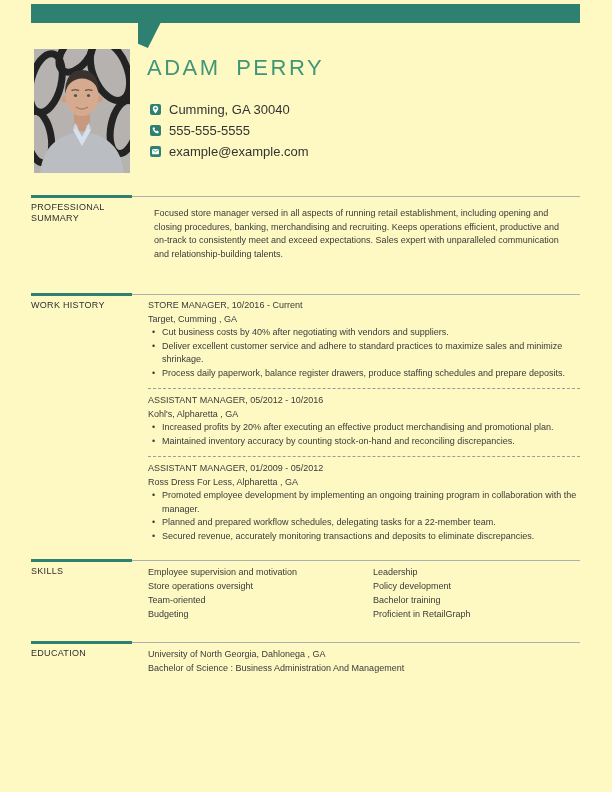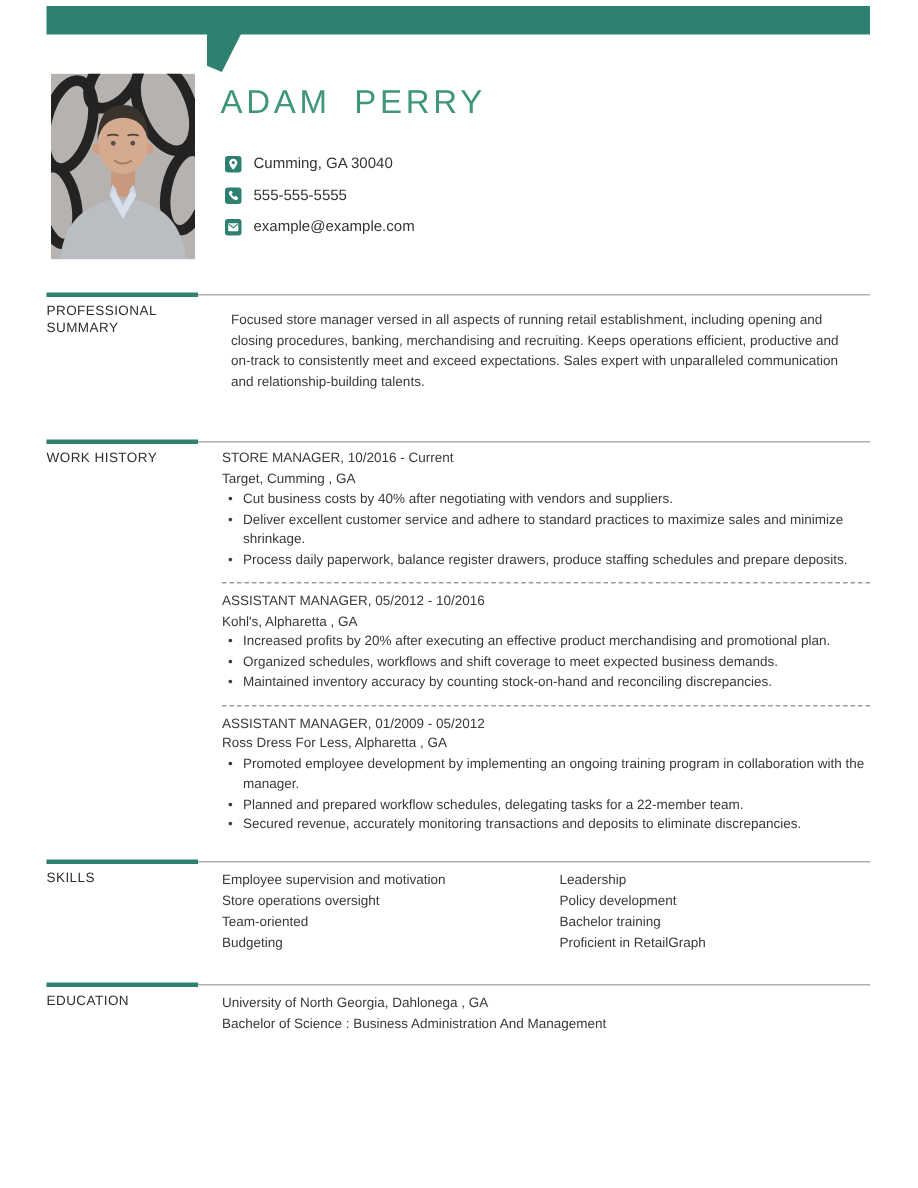--- a/index.html
+++ b/index.html
@@ -1,34 +1,34 @@
 <!DOCTYPE html>
 <html><head>
 <meta charset="utf-8">
 <style>
   html,body{margin:0;padding:0;background:#e8e8e8;}
   .page{
-    position:relative;width:612px;height:792px;background:#ffffff;
+    position:relative;width:612px;height:792px;background:#fef9c3;
     font-family:"Liberation Sans","DejaVu Sans",sans-serif;color:#3a3a3a;
     overflow:hidden;margin:0 auto;
   }
   
   .topbar{position:absolute;left:31px;top:4px;width:549px;height:19px;background:#2E8170;}
   .pennant{position:absolute;left:138px;top:22px;width:23px;height:26px;background:#2E8170;
     clip-path:polygon(0 0,100% 0,43% 100%,0 84%);}
   .photo{position:absolute;left:34px;top:49px;width:96px;height:124px;overflow:hidden;}
   .photo svg{display:block;}
   .name{position:absolute;left:147px;top:55px;font-size:22px;letter-spacing:2.5px;
     word-spacing:7px;color:#3F9678;font-weight:400;}
   .contact{position:absolute;left:150px;top:104px;}
   .contact-row{display:flex;align-items:center;height:11px;margin-bottom:10px;}
   .cicon{width:11px;height:11px;border-radius:2px;background:#2E8170;display:flex;
     align-items:center;justify-content:center;flex:0 0 auto;}
   .cicon svg{display:block;}
-  .ctext{margin-left:8px;font-size:10px;color:#333;}
+  .ctext{margin-left:8px;font-size:13px;color:#333;}
   
   .content{position:absolute;left:31px;top:196px;width:549px;}
   .section{position:relative;}
   .rule{border-top:1px solid #ABB1AF;position:relative;height:0;}
   .rule-accent{position:absolute;left:0;top:-2px;width:101px;height:3px;background:#2E8170;}
   .section-body{display:flex;margin-top:4px;}
   .section-label{width:117px;flex:0 0 auto;font-size:9px;line-height:11px;color:#2e2e2e;
     letter-spacing:.3px;padding-top:1px;}
   .section-content{flex:1;font-size:9px;line-height:13.5px;color:#3a3a3a;}
   .summary-text{margin:6px;}
@@ -146,21 +146,20 @@
             </div>
           </div>
 
           <div class="job-sep"></div>
 
           <div class="job">
             <div class="job-title">ASSISTANT MANAGER, 05/2012 - 10/2016</div>
             <div class="job-company">Kohl's, Alpharetta , GA</div>
             <div class="bullets">
               <div class="bullet">Increased profits by 20% after executing an effective product merchandising and promotional plan.</div>
-              <div class="bullet">Organized schedules, workflows and shift coverage to meet expected business demands.</div>
               <div class="bullet">Maintained inventory accuracy by counting stock-on-hand and reconciling discrepancies.</div>
             </div>
           </div>
 
           <div class="job-sep"></div>
 
           <div class="job">
             <div class="job-title">ASSISTANT MANAGER, 01/2009 - 05/2012</div>
             <div class="job-company">Ross Dress For Less, Alpharetta , GA</div>
             <div class="bullets">

